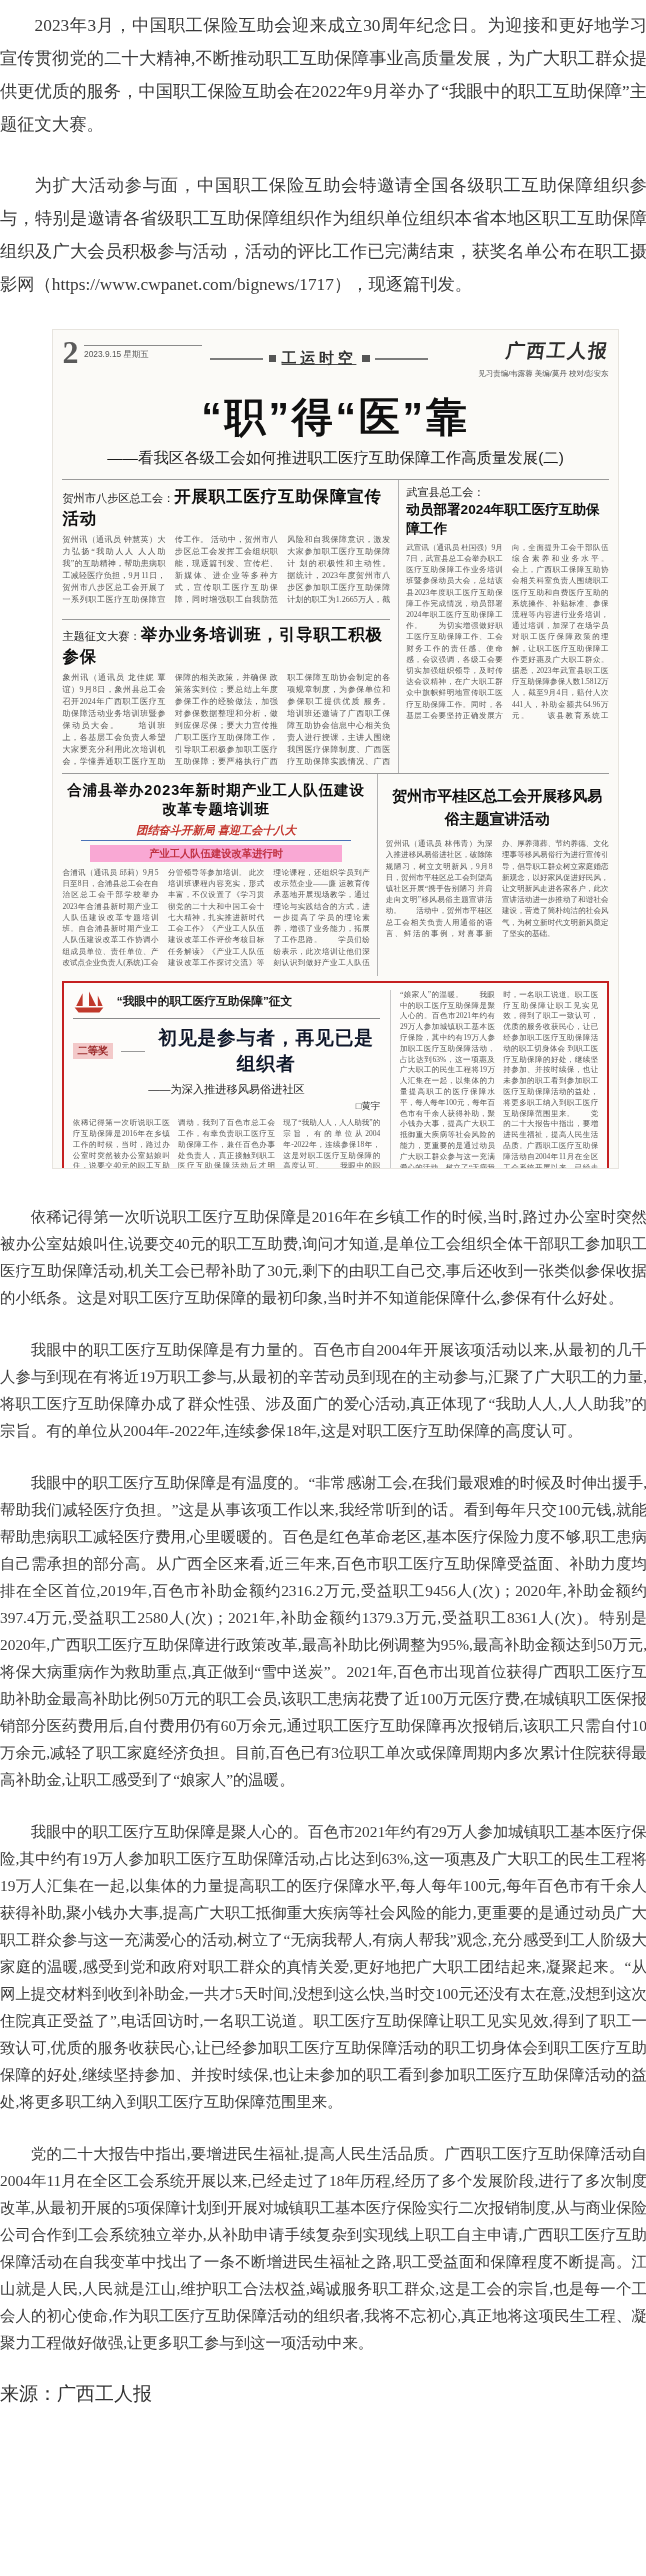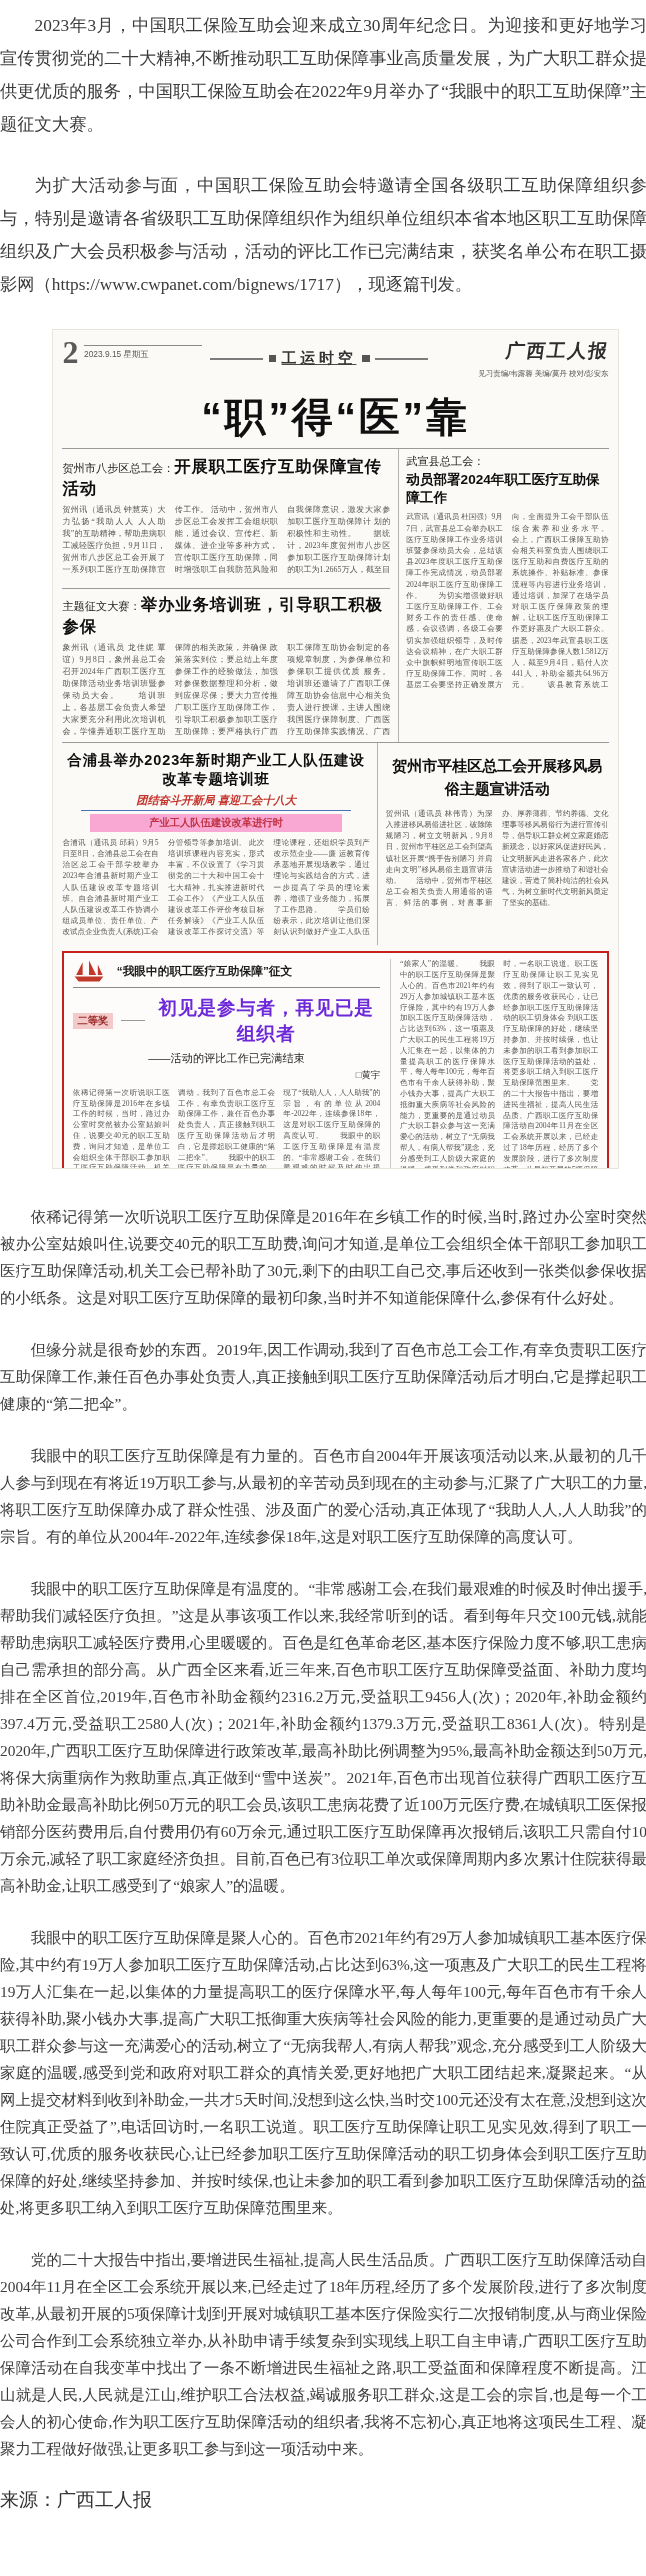--- a/index.html
+++ b/index.html
@@ -44,21 +44,21 @@
   .banner{background:#f9a8d4;color:#c03040;text-align:center;font-size:10.3px;font-weight:bold;padding:1.9px 0;margin:0 28px 4.7px;}
   .center-title{text-align:center;font-size:15px;font-weight:900;color:#0e0e0e;line-height:1.55;margin:5.6px 3.7px 7.5px;}
 
   .award{border:2.8px solid #c52020;margin-top:5.6px;display:flex;gap:9.4px;padding:6.5px 8.4px;height:314px;box-sizing:border-box;background:#fdfcfa;}
   .aw-left{flex:1.55;min-width:0;border-right:0.9px solid #c9c9c9;padding-right:9.4px;}
   .aw-head{display:flex;align-items:center;gap:12px;border-bottom:0.9px solid #8a8a8a;padding-bottom:3.7px;}
   .aw-banner{font-size:11.7px;font-weight:bold;color:#1a1a1a;}
   .aw-titlerow{display:flex;align-items:center;gap:7.5px;margin-top:6.5px;}
   .badge{background:#f3c9c9;color:#9c2b2b;font-size:10.3px;font-weight:bold;padding:0.9px 4.7px;white-space:nowrap;}
   .dash{width:24px;height:0.9px;background:#999;}
-  .aw-title{flex:1;text-align:center;font-size:18.7px;font-weight:900;color:#6d28d9;letter-spacing:0.9px;font-family:Liberation Serif, serif;}
+  .aw-title{flex:1;text-align:center;font-size:18.7px;font-weight:900;color:#0f172a;letter-spacing:0.9px;font-family:Liberation Serif, serif;}
   .aw-sub{text-align:center;font-size:11.2px;color:#2a2a2a;margin-top:4.7px;}
   .aw-author{text-align:right;font-size:9.4px;color:#333;margin:2.8px 0 5.6px;}
   .aw-body3{column-count:3;column-gap:8.4px;font-family:"Liberation Serif",serif;font-size:7.5px;line-height:10.8px;text-align:justify;color:#555;height:182px;overflow:hidden;}
   .aw-right{flex:1;min-width:0;}
   .aw-body2{column-count:2;column-gap:8.4px;font-family:"Liberation Serif",serif;font-size:7.5px;line-height:10.8px;text-align:justify;color:#555;height:294px;overflow:hidden;}
 
   
   .mainbody p{margin:0 0 25px 0;font-size:15.4px;line-height:27px;text-align:justify;text-indent:2em;color:#3c3c3c;}
   .source{font-size:19px;color:#333;margin:9.4px 0 13px;}
 </style>
@@ -84,30 +84,31 @@
       <span class="sq"></span>
       <span class="rule"></span>
     </div>
     <div class="mast-right">
       <span class="logo">广西工人报</span>
       <div class="editors">见习责编/韦露蓉 美编/莫丹 校对/彭安东</div>
     </div>
   </div>
 
   <div class="big-title">“职”得“医”靠</div>
+  <div class="big-sub">——看我区各级工会如何推进职工医疗互助保障工作高质量发展(二)</div>
 
   <div class="prow">
     <div class="pcol-l">
       <div>
         <div class="art-head">
           <span class="art-org">贺州市八步区总工会：</span><span class="art-title">开展职工医疗互助保障宣传活动</span>
         </div>
         <div class="cols3 h86">
           <span>贺州讯（通讯员 钟慧英）大力弘扬“我助人人 人人助我”的互助精神，帮助患病职工减轻医疗负担，9月11日，贺州市八步区总工会开展了一系列职工医疗互助保障宣传工作。</span>
-          <span>活动中，贺州市八步区总工会发挥工会组织职能，通过会议、宣传栏、新媒体、进企业等多种方式，宣传职工医疗互助保障，同时增强职工自我防范风险和自我保障意识，激发大家参加职工医疗互助保障计</span>
+          <span>活动中，贺州市八步区总工会发挥工会组织职能，现逐篇刊发、宣传栏、新媒体、进企业等多种方式，宣传职工医疗互助保障，同时增强职工自我防范风险和自我保障意识，激发大家参加职工医疗互助保障计</span>
           <span>划的积极性和主动性。　　据统计，2023年度贺州市八步区参加职工医疗互助保障计划的职工为1.2665万人，截至目前，共有509人次获得补助，发放补助金44万余元，其中有1名职工获得5万元以上补助。</span>
         </div>
       </div>
       <hr class="hr-art">
       <div>
         <div class="art-head">
           <span class="art-org">主题征文大赛：</span><span class="art-title">举办业务培训班，引导职工积极参保</span>
         </div>
         <div class="cols3 h104">
           <span>象州讯（通讯员 龙佳妮 覃谊）9月8日，象州县总工会召开2024年广西职工医疗互助保障活动业务培训班暨参保动员大会。　　培训班上，各基层工会负责人希望大家要充分利用此次培训机会，学懂弄通职工医疗互助保障的相关政策，并确保</span>
@@ -163,41 +164,40 @@
             <path d="M31 20 L31 7 L37 20 Z" fill="#c0392b"></path>
           </svg>
         </span>
         <span class="aw-banner">“我眼中的职工医疗互助保障”征文</span>
       </div>
       <div class="aw-titlerow">
         <span class="badge">二等奖</span>
         <span class="dash"></span>
         <span class="aw-title">初见是参与者，再见已是组织者</span>
       </div>
-      <div class="aw-sub">——活动的评比工作已完满结束</div>
+      <div class="aw-sub">——为深入推进移风易俗进社区</div>
       <div class="aw-author">□黄宇</div>
       <div class="aw-body3">
         <span>依稀记得第一次听说职工医疗互助保障是2016年在乡镇工作的时候，当时，路过办公室时突然被办公室姑娘叫住，说要交40元的职工互助费，询问才知道，是单位工会组织全体干部职工参加职工医疗互助保障活动，机关工会已帮补助了30元，剩下的由职工自己交，事后还收到一张类似参保收据的小纸条。这是对职工医疗互助保障的最初印象，当时并不知道能保障什么，参保有什么好处。　　但缘分就是很奇妙的东西。2019年，因工作调动，我到了百色市总工会工作，有幸负责职工医疗互助保障工作，兼任百色办事处负责人，真正接触到职工医疗互助保障活动后才明白，它是撑起职工健康的“第二把伞”。　　我眼中的职工医疗互助保障是有力量的。百色市自2004年开展该项活动以来，从最初的</span>
         <span>几千人参与到现在有将近19万职工参与，从最初的辛苦动员到现在的主动参与，汇聚了广大职工的力量，将职工医疗互助保障办成了群众性强、涉及面广的爱心活动，真正体现了“我助人人，人人助我”的宗旨，有的单位从2004年-2022年，连续参保18年，这是对职工医疗互助保障的高度认可。　　我眼中的职工医疗互助保障是有温度的。“非常感谢工会，在我们最艰难的时候及时伸出援手，帮助我们减轻医疗负担。”这是从事该项工作以来，我经常听到的话。看到每年只交100元钱，就能帮助患病职工减轻医疗费用，心里暖暖的。百色是红色革命老区，基本医疗保险力度不够，职工患病自己需承担的部分高。从广西全区来看，近三年来，百色市职工医疗互助保障受益面、补助力度均排在全区首位，</span>
         
       </div>
     </div>
     <div class="aw-right">
       <div class="aw-body2">
         <span>“娘家人”的温暖。　　我眼中的职工医疗互助保障是聚人心的。百色市2021年约有29万人参加城镇职工基本医疗保险，其中约有19万人参加职工医疗互助保障活动，占比达到63%，这一项惠及广大职工的民生工程将19万人汇集在一起，以集体的力量提高职工的医疗保障水平，每人每年100元，每年百色市有千余人获得补助，聚小钱办大事，提高广大职工抵御重大疾病等社会风险的能力，更重要的是通过动员广大职工群众参与这一充满爱心的活动，树立了“无病我帮人，有病人帮我”观念，充分感受到工人阶级大家庭的温暖，感受到党和政府对职工群众的真情关爱，更好地把广大职工团结起来，凝聚起来。“从网上提交材料到收到补助金，一共才5天时间，没想到这么快，当时交100元还没有太在意，没想到这次住院真正受益了”，电话回访时，一名职工说道。职工医疗互助保障让职工见实见效，得到了职工一致认可，优质的服务收获民心，让已经参加职工医疗互助保障活动的职工切身体会</span>
         <span>到职工医疗互助保障的好处，继续坚持参加、并按时续保，也让未参加的职工看到参加职工医疗互助保障活动的益处，将更多职工纳入到职工医疗互助保障范围里来。　　党的二十大报告中指出，要增进民生福祉，提高人民生活品质。广西职工医疗互助保障活动自2004年11月在全区工会系统开展以来，已经走过了18年历程，经历了多个发展阶段，进行了多次制度改革，从最初开展的5项保障计划到开展对城镇职工基本医疗保险实行二次报销制度，从与商业保险公司合作到工会系统独立举办，从补助申请手续复杂到实现线上职工自主申请，广西职工医疗互助保障活动在自我变革中找出了一条不断增进民生福祉之路，职工受益面和保障程度不断提高。江山就是人民，人民就是江山，维护职工合法权益，竭诚服务职工群众，这是工会的宗旨，也是每一个工会人的初心使命，作为职工医疗互助保障活动的组织者，我将不忘初心，真正地将这项民生工程、凝聚力工程做好做强，让更多职工参与到这一项活动中来。（作者单位：百色市总工会）</span>
       </div>
     </div>
   </div>
 
 </div>
 
 <div class="mainbody">
   <p>依稀记得第一次听说职工医疗互助保障是2016年在乡镇工作的时候,当时,路过办公室时突然被办公室姑娘叫住,说要交40元的职工互助费,询问才知道,是单位工会组织全体干部职工参加职工医疗互助保障活动,机关工会已帮补助了30元,剩下的由职工自己交,事后还收到一张类似参保收据的小纸条。这是对职工医疗互助保障的最初印象,当时并不知道能保障什么,参保有什么好处。</p>
-  <p>但缘分就是很奇妙的东西。2019年,因工作调动,我到了百色市总工会工作,有幸负责职工医疗互助保障工作,兼任百色办事处负责人,真正接触到职工医疗互助保障活动后才明白,它是撑起职工健康的“第二把伞”。</p>
   <p>我眼中的职工医疗互助保障是有力量的。百色市自2004年开展该项活动以来,从最初的几千人参与到现在有将近19万职工参与,从最初的辛苦动员到现在的主动参与,汇聚了广大职工的力量,将职工医疗互助保障办成了群众性强、涉及面广的爱心活动,真正体现了“我助人人,人人助我”的宗旨。有的单位从2004年-2022年,连续参保18年,这是对职工医疗互助保障的高度认可。</p>
   <p>我眼中的职工医疗互助保障是有温度的。“非常感谢工会,在我们最艰难的时候及时伸出援手,帮助我们减轻医疗负担。”这是从事该项工作以来,我经常听到的话。看到每年只交100元钱,就能帮助患病职工减轻医疗费用,心里暖暖的。百色是红色革命老区,基本医疗保险力度不够,职工患病自己需承担的部分高。从广西全区来看,近三年来,百色市职工医疗互助保障受益面、补助力度均排在全区首位,2019年,百色市补助金额约2316.2万元,受益职工9456人(次)；2020年,补助金额约397.4万元,受益职工2580人(次)；2021年,补助金额约1379.3万元,受益职工8361人(次)。特别是2020年,广西职工医疗互助保障进行政策改革,最高补助比例调整为95%,最高补助金额达到50万元,将保大病重病作为救助重点,真正做到“雪中送炭”。2021年,百色市出现首位获得广西职工医疗互助补助金最高补助比例50万元的职工会员,该职工患病花费了近100万元医疗费,在城镇职工医保报销部分医药费用后,自付费用仍有60万余元,通过职工医疗互助保障再次报销后,该职工只需自付10万余元,减轻了职工家庭经济负担。目前,百色已有3位职工单次或保障周期内多次累计住院获得最高补助金,让职工感受到了“娘家人”的温暖。</p>
   <p>我眼中的职工医疗互助保障是聚人心的。百色市2021年约有29万人参加城镇职工基本医疗保险,其中约有19万人参加职工医疗互助保障活动,占比达到63%,这一项惠及广大职工的民生工程将19万人汇集在一起,以集体的力量提高职工的医疗保障水平,每人每年100元,每年百色市有千余人获得补助,聚小钱办大事,提高广大职工抵御重大疾病等社会风险的能力,更重要的是通过动员广大职工群众参与这一充满爱心的活动,树立了“无病我帮人,有病人帮我”观念,充分感受到工人阶级大家庭的温暖,感受到党和政府对职工群众的真情关爱,更好地把广大职工团结起来,凝聚起来。“从网上提交材料到收到补助金,一共才5天时间,没想到这么快,当时交100元还没有太在意,没想到这次住院真正受益了”,电话回访时,一名职工说道。职工医疗互助保障让职工见实见效,得到了职工一致认可,优质的服务收获民心,让已经参加职工医疗互助保障活动的职工切身体会到职工医疗互助保障的好处,继续坚持参加、并按时续保,也让未参加的职工看到参加职工医疗互助保障活动的益处,将更多职工纳入到职工医疗互助保障范围里来。</p>
   <p>党的二十大报告中指出,要增进民生福祉,提高人民生活品质。广西职工医疗互助保障活动自2004年11月在全区工会系统开展以来,已经走过了18年历程,经历了多个发展阶段,进行了多次制度改革,从最初开展的5项保障计划到开展对城镇职工基本医疗保险实行二次报销制度,从与商业保险公司合作到工会系统独立举办,从补助申请手续复杂到实现线上职工自主申请,广西职工医疗互助保障活动在自我变革中找出了一条不断增进民生福祉之路,职工受益面和保障程度不断提高。江山就是人民,人民就是江山,维护职工合法权益,竭诚服务职工群众,这是工会的宗旨,也是每一个工会人的初心使命,作为职工医疗互助保障活动的组织者,我将不忘初心,真正地将这项民生工程、凝聚力工程做好做强,让更多职工参与到这一项活动中来。</p>
 </div>
 
 <div class="source">来源：广西工人报</div>
 
 
 </body></html>

